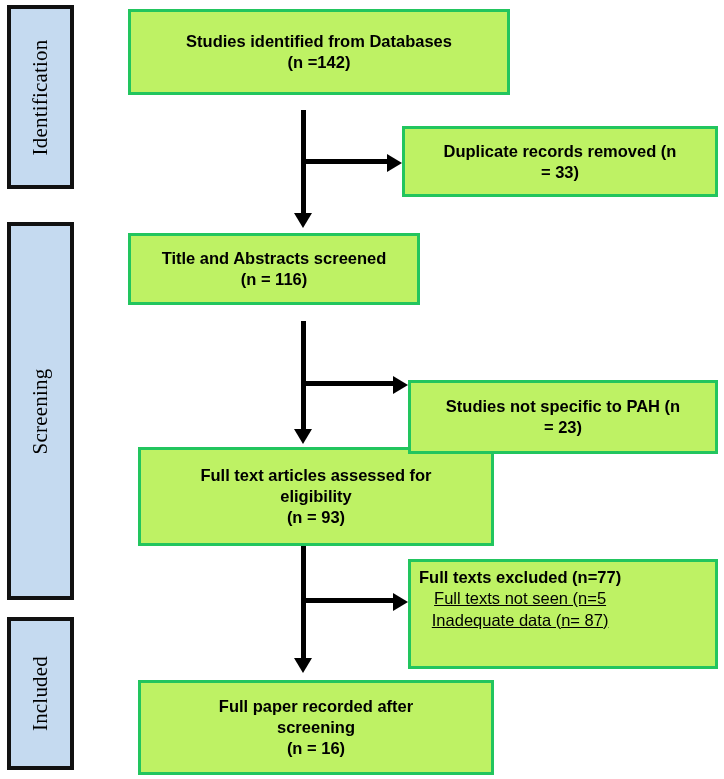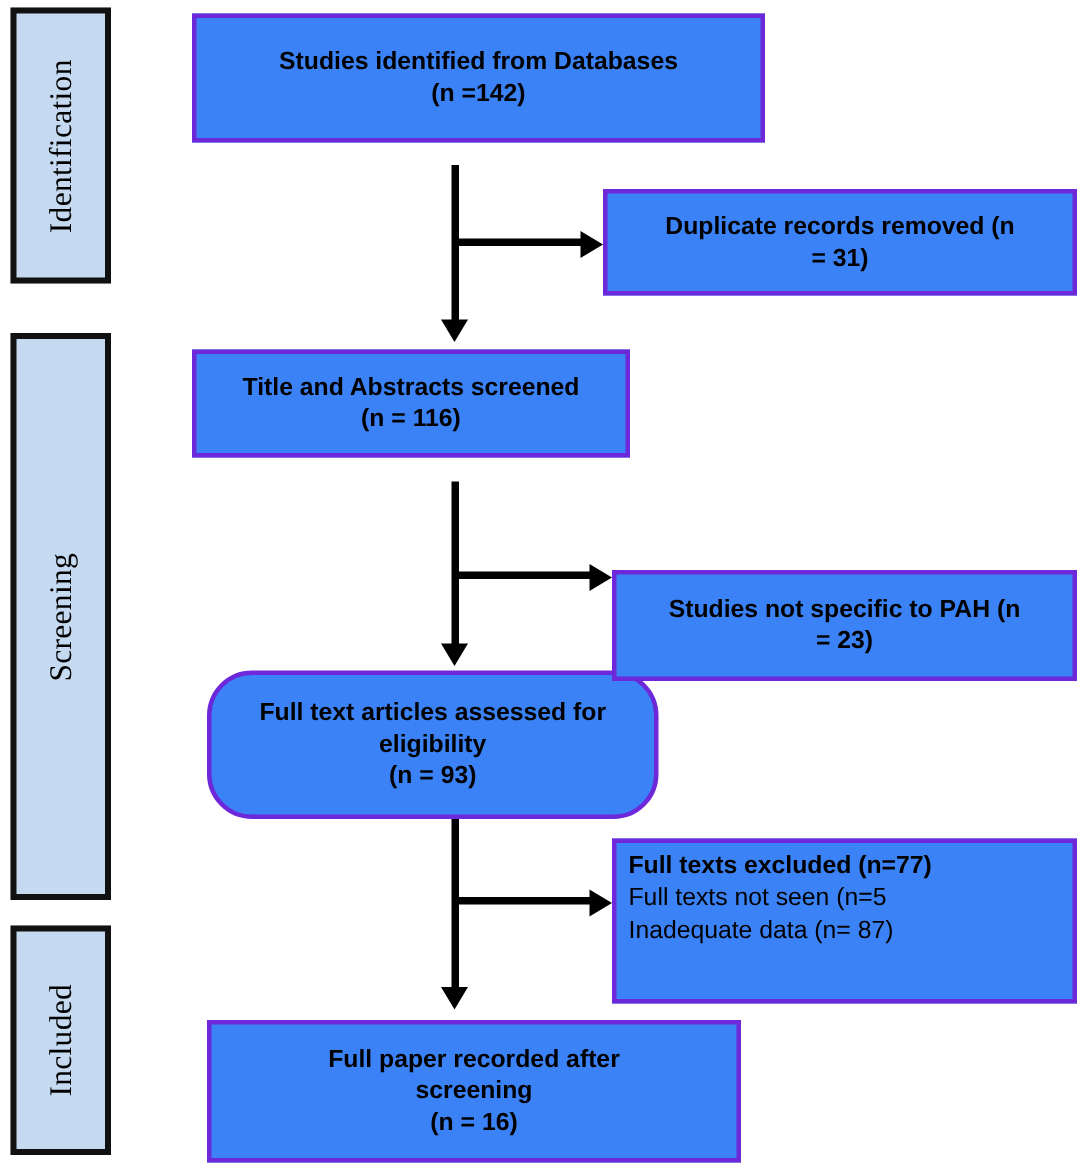--- a/index.html
+++ b/index.html
@@ -21,45 +21,46 @@
     font-size:21px;
     color:#000000;
     white-space:nowrap;
     transform:rotate(-90deg);
     letter-spacing:.2px;
   }
 
   
   .node{
     position:absolute;
-    background:#3b82f6;
-    border:3px solid #6d28d9;
+    background:#bef264;
+    border:3px solid #22c55e;
     box-sizing:border-box;
     display:flex;align-items:center;justify-content:center;
   }
   .node .node-text{
     font-weight:bold;
     font-size:16.5px;
     line-height:21px;
     color:#000000;
     text-align:center;
     padding:0 8px;
     white-space:pre-line;
   }
 
   
   .node.excl{align-items:flex-start;justify-content:flex-start;}
-  .node.excl .excl-inner{padding:5px 0 0 8px;text-align:left;}
+  .node.excl .excl-inner{padding:5px 0 0 8px;text-align:center;}
   .excl-head{
     font-weight:bold;font-size:16.5px;line-height:21px;color:#000;
     white-space:pre-line;
   }
   .excl-line{
     font-weight:normal;font-size:16.5px;line-height:21.5px;color:#000;
     white-space:pre-line;
+    text-decoration:underline;
   }
 
   
   .vline{position:absolute;background:#000000;width:5px;}
   .hline{position:absolute;background:#000000;height:5px;}
   .arrow-down{
     position:absolute;width:0;height:0;
     border-left:9px solid transparent;
     border-right:9px solid transparent;
     border-top:15px solid #000000;
@@ -91,35 +92,35 @@
   <div class="node" style="left:128px;top:9px;width:382px;height:86px;">
     <span class="node-text">Studies identified from Databases
 (n =142)</span>
   </div>
 
   <div class="node" style="left:128px;top:233px;width:292px;height:72px;">
     <span class="node-text">Title and Abstracts screened
 (n = 116)</span>
   </div>
 
-  <div class="node" style="left:138px;top:447px;width:301px;height:99px;border-radius:30px;">
+  <div class="node" style="left:138px;top:447px;width:356px;height:99px;">
     <span class="node-text">Full text articles assessed for
 eligibility
 (n = 93)</span>
   </div>
 
   <div class="node" style="left:138px;top:680px;width:356px;height:95px;">
     <span class="node-text">Full paper recorded after
 screening
 (n = 16)</span>
   </div>
 
   <div class="node" style="left:402px;top:126px;width:316px;height:71px;">
     <span class="node-text">Duplicate records removed (n
-= 31)</span>
+= 33)</span>
   </div>
 
   <div class="node" style="left:408px;top:347px;width:310px;height:74px;margin-top:33px;">
     <span class="node-text">Studies not specific to PAH (n
 = 23)</span>
   </div>
 
   <div class="node excl" style="left:408px;top:559px;width:310px;height:110px;">
     <div class="excl-inner">
       <div class="excl-head">Full texts excluded (n=77)</div>

